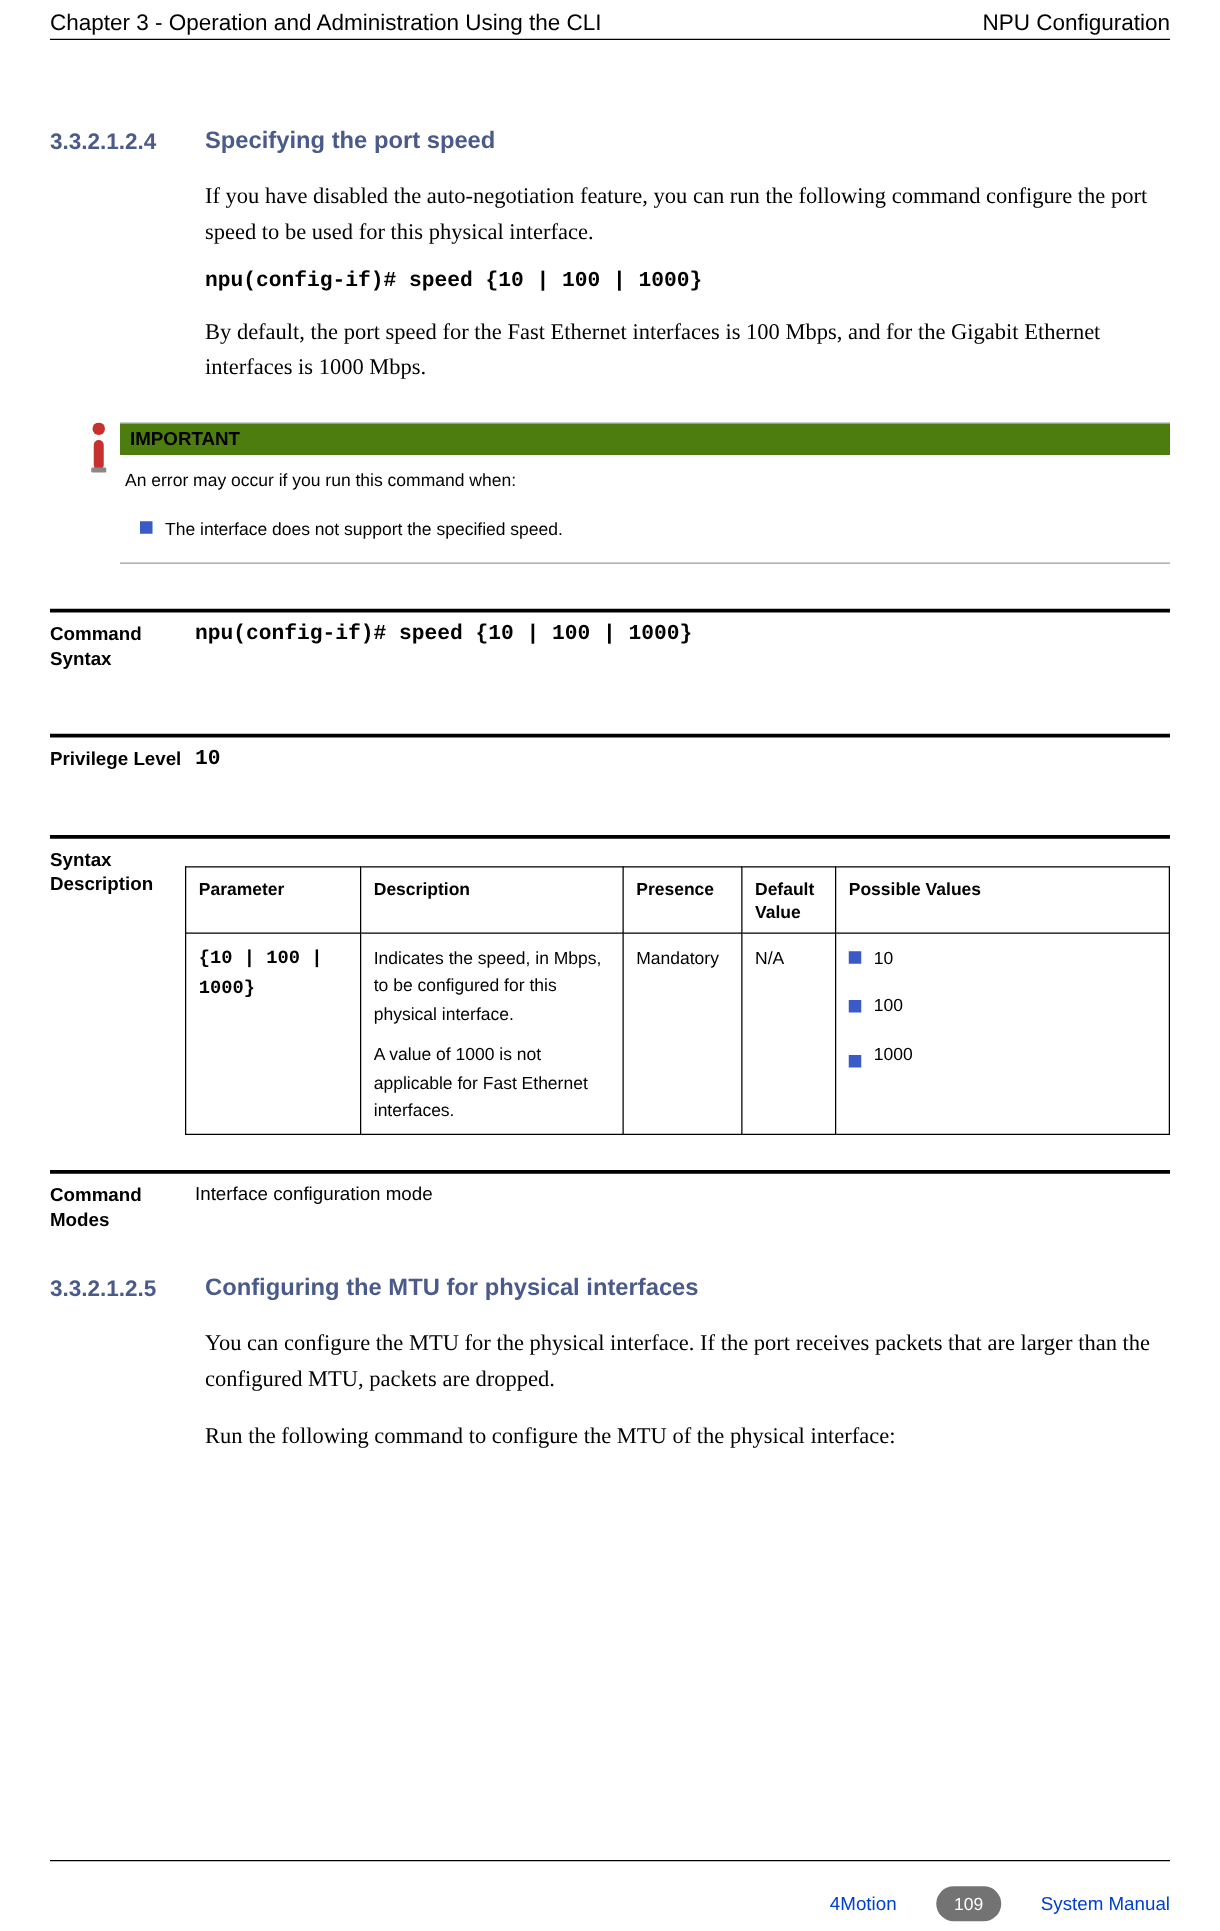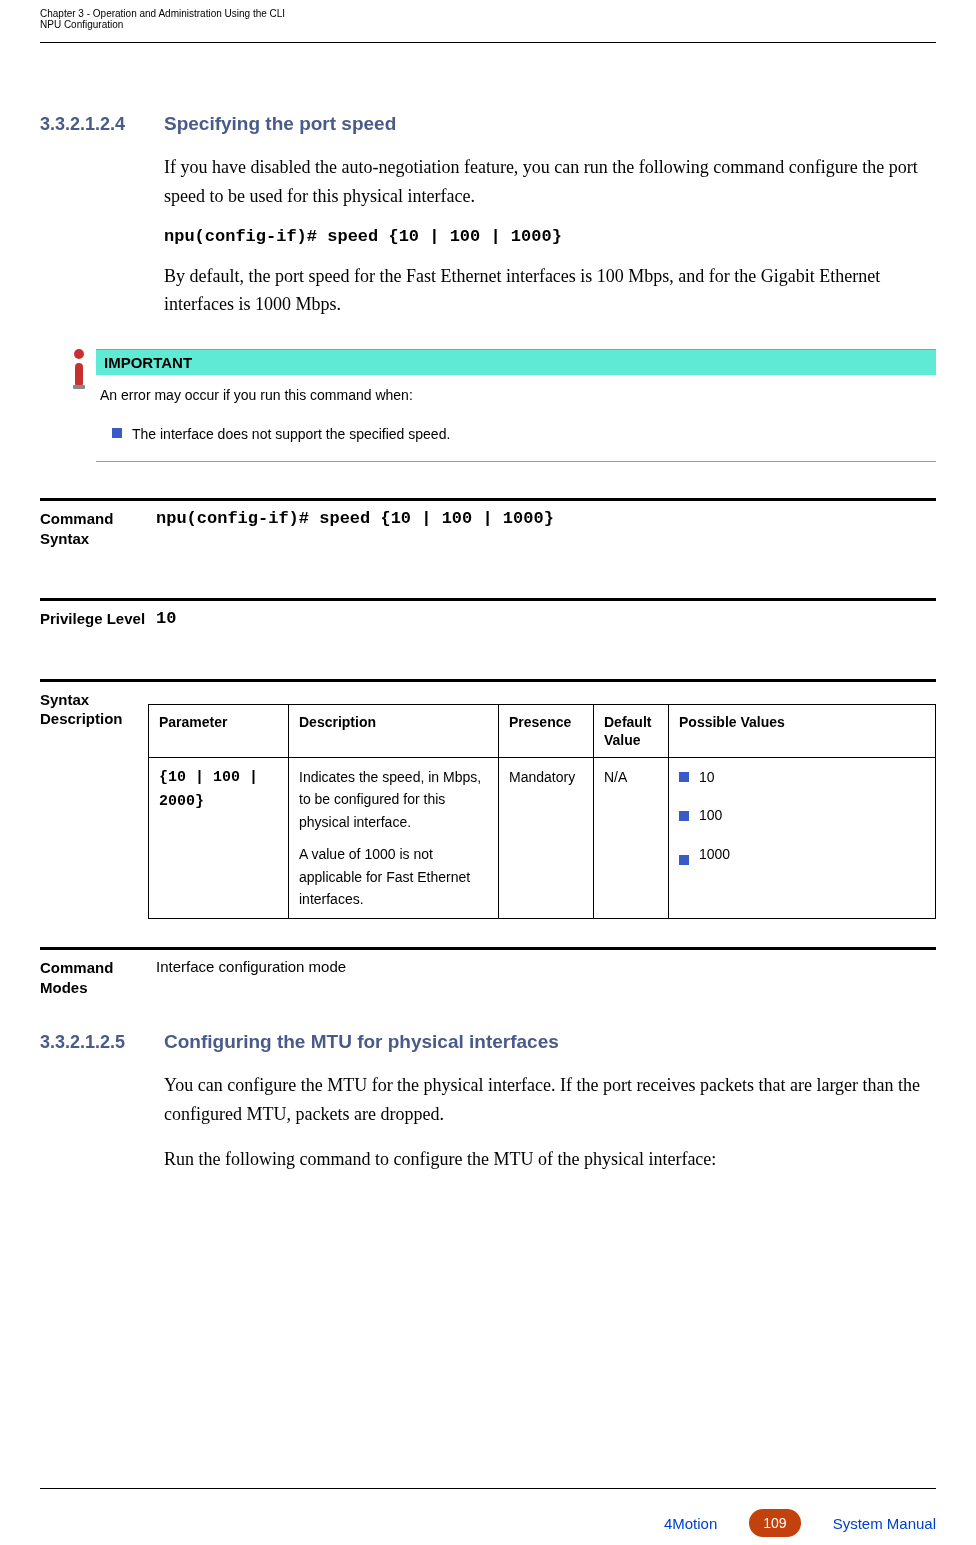--- a/index.html
+++ b/index.html
@@ -9,27 +9,26 @@
     background: #ffffff;
     font-family: Georgia, 'Times New Roman', serif;
     color: #000000;
     position: relative;
     padding: 0 40px;
   }
   .top-header {
     display: flex;
     justify-content: space-between;
     font-family: Arial, Helvetica, sans-serif;
-    font-size: 10px;
+    font-size: 18px;
     color: #000;
     padding-top: 8px;
-    padding-bottom: 12px;
+    padding-bottom: 2px;
     border-bottom: 1px solid #000;
     margin-bottom: 70px;
-    flex-direction: column;
   }
   .section {
     margin-bottom: 30px;
   }
   .section-title-row {
     display: flex;
     align-items: flex-end;
     margin-bottom: 18px;
   }
   .section-number {
@@ -67,21 +66,21 @@
     width: 56px;
     padding-top: 0;
     padding-left: 32px;
   }
   .important-icon svg { display: block; }
   .important-content {
     flex: 1;
     border-top: 1px solid #999;
   }
   .important-header {
-    background: #5eead4;
+    background: #4d7c0f;
     font-family: Arial, Helvetica, sans-serif;
     font-weight: bold;
     font-size: 15px;
     padding: 4px 8px;
   }
   .important-body {
     font-family: Arial, Helvetica, sans-serif;
     font-size: 14px;
     padding: 10px 8px 10px 4px;
     line-height: 1.5;
@@ -178,21 +177,21 @@
     padding-top: 20px;
     display: flex;
     align-items: center;
     justify-content: flex-end;
     font-family: Arial, Helvetica, sans-serif;
     font-size: 15px;
     color: #0040cc;
     gap: 32px;
   }
   .page-badge {
-    background: #c2410c;
+    background: #737373;
     color: #fff;
     border-radius: 16px;
     padding: 6px 14px;
     font-size: 14px;
     font-family: Arial, Helvetica, sans-serif;
   }
   .desc-para { margin-bottom: 10px; }
 </style>
 </head>
 <body>
@@ -248,21 +247,21 @@
     <table class="syntax-table">
       <tbody>
           <tr>
         <th style="width:140px">Parameter</th>
         <th style="width:210px">Description</th>
         <th style="width:95px">Presence</th>
         <th style="width:75px">Default Value</th>
         <th>Possible Values</th>
       </tr>
       <tr>
-        <td class="code-cell">{10 | 100 | 2000}</td>
+        <td class="code-cell">{10 | 100 | 1000}</td>
         <td>
           <div class="desc-para">Indicates the speed, in Mbps, to be configured for this physical interface.</div>
           <div>A value of 1000 is not applicable for Fast Ethernet interfaces.</div>
         </td>
         <td>Mandatory</td>
         <td>N/A</td>
         <td>
           <div class="pv-item">
             <span class="sq"></span>
             <span>10</span>

